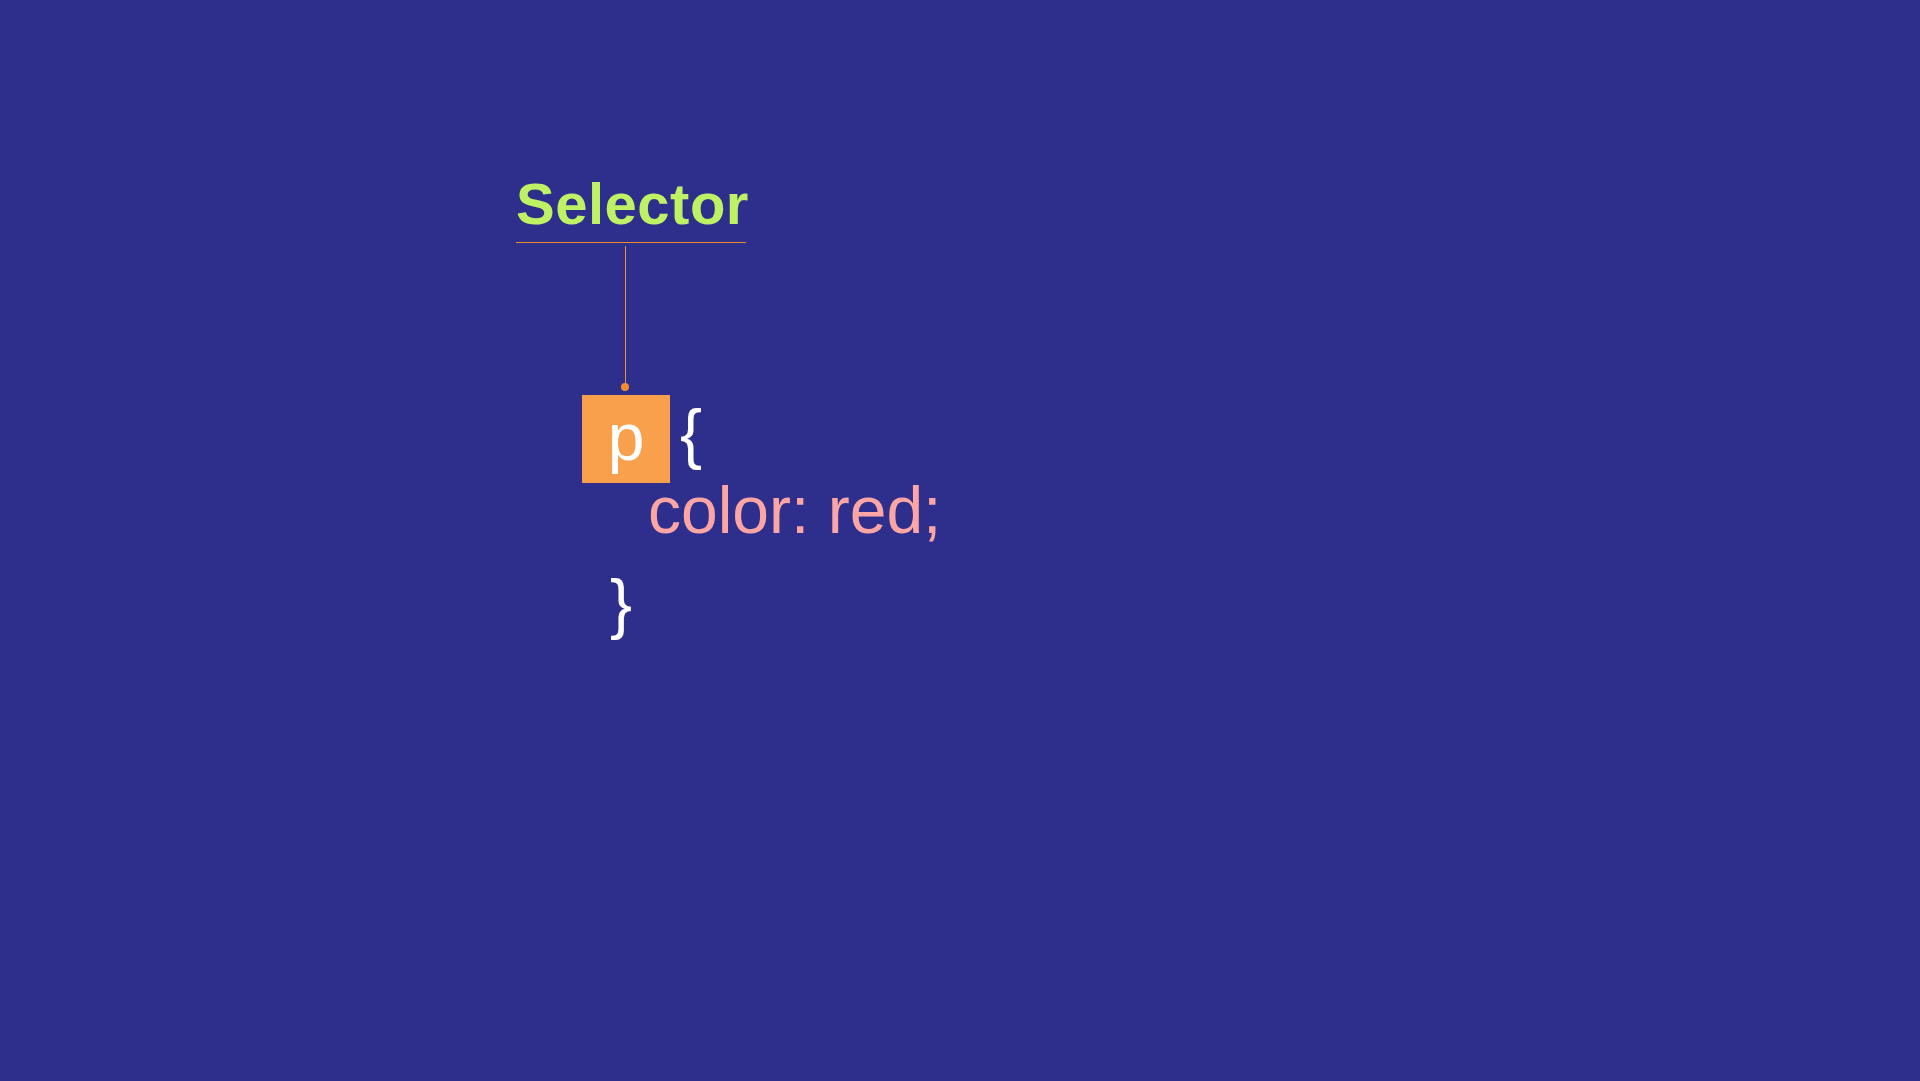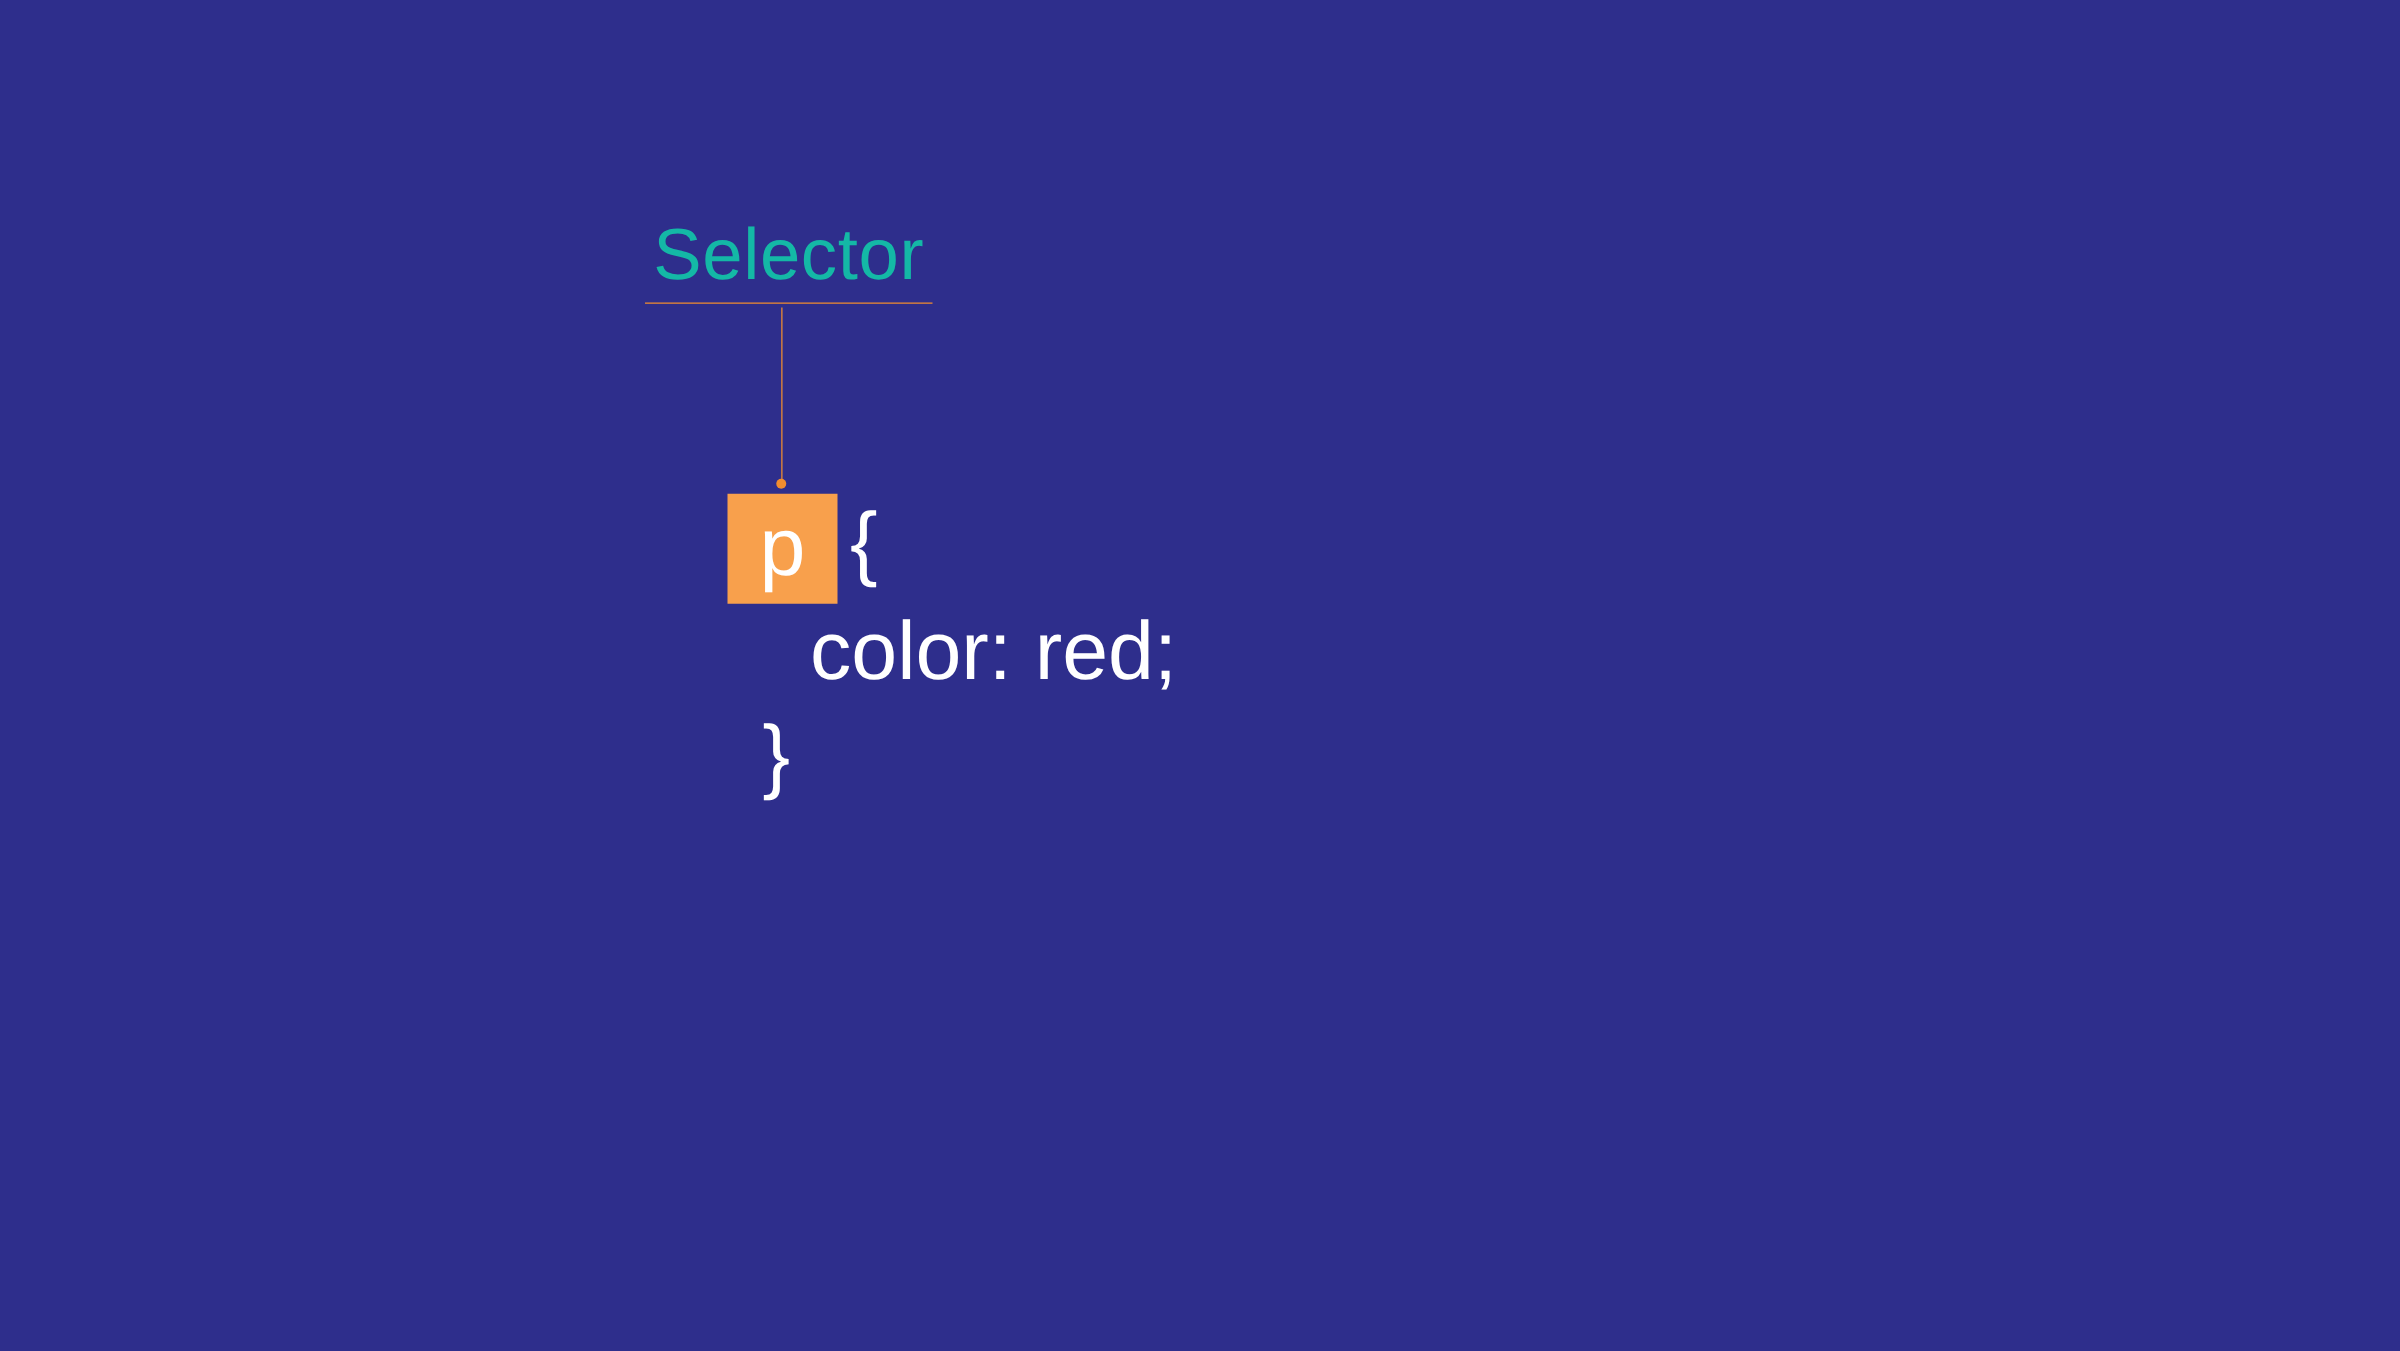--- a/index.html
+++ b/index.html
@@ -15,23 +15,23 @@
       font-family: "Gill Sans", "Gill Sans MT", "Segoe UI", sans-serif;
       overflow: hidden;
     }
     .label-container {
       position: absolute;
       left: 516px;
       top: 170px;
       width: 230px;
     }
     .label-text {
-      color: #14b8a6;
+      color: #bef264;
       font-size: 58px;
-      font-weight: 400;
+      font-weight: 700;
       text-align: center;
       letter-spacing: 0.5px;
     }
     .label-underline {
       width: 230px;
       height: 1px;
       background-color: #f28d2e;
       margin-top: 5px;
     }
     .connector-line {
@@ -74,22 +74,22 @@
       position: absolute;
       left: 680px;
       top: 395px;
       color: #ffffff;
       font-size: 66px;
       font-weight: 400;
     }
     .declaration {
       position: absolute;
       left: 648px;
-      top: 482px;
-      color: #ffffff;
+      top: 472px;
+      color: #fca5a5;
       font-size: 66px;
       font-weight: 400;
     }
     .close-brace {
       position: absolute;
       left: 610px;
       top: 565px;
       color: #ffffff;
       font-size: 66px;
       font-weight: 400;

